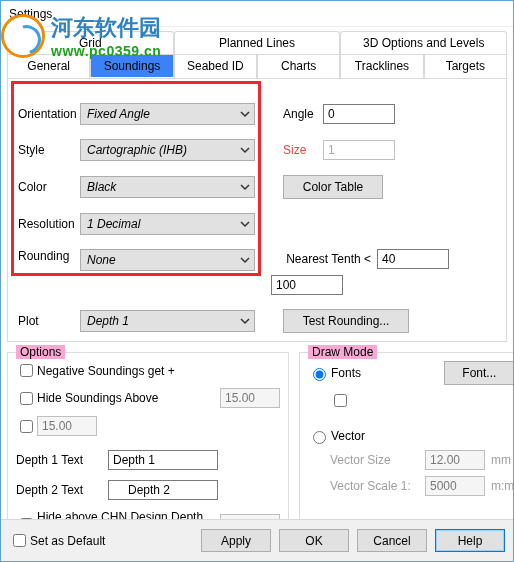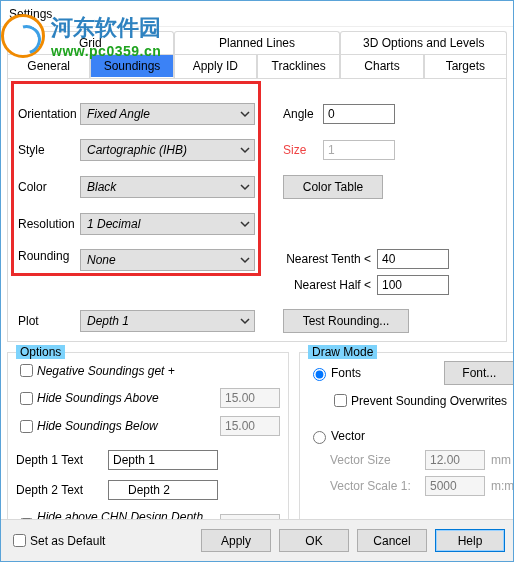--- a/index.html
+++ b/index.html
@@ -28,26 +28,26 @@
   .inp { width: 72px; height: 20px; border: 1px solid #7a7a7a; padding: 0 4px; background: #fff; }
   .inp.dis { color: #a9a9a9; border-color: #bfbfbf; }
   .btn { height: 24px; border: 1px solid #adadad; background: #e1e1e1; text-align: center; padding: 0 10px; cursor: pointer; display: inline-flex; align-items: center; justify-content: center; }
   .btn.wide { width: 126px; }
   .nrst { display: flex; flex-direction: column; gap: 6px; margin-left: 16px; }
   .nrst .nr { display: flex; align-items: center; }
   .nrst .nlab { width: 100px; text-align: right; margin-right: 6px; }
   .redbox { border: 3px solid #ea2a2a; position: absolute; left: 10px; top: 80px; width: 250px; height: 195px; pointer-events: none; z-index: 10; }
   .panels { display: flex; gap: 10px; margin: 10px 6px 0 6px; }
   .fieldset { border: 1px solid #dcdcdc; padding: 8px; position: relative; }
-  .fieldset .legend { position: absolute; top: -8px; left: 8px; background: #7dd3fc; padding: 0 4px; }
+  .fieldset .legend { position: absolute; top: -8px; left: 8px; background: #f9a8d4; padding: 0 4px; }
   .opts { flex: 0 0 282px; }
   .draw { flex: 1; }
   .chk { display: flex; align-items: center; margin-bottom: 8px; }
   .chk input[type="checkbox"] { margin-right: 4px; }
-  .chk .txtlab { flex: 1; font-style: italic; }
+  .chk .txtlab { flex: 1; }
   .sm-inp { width: 60px; height: 20px; border: 1px solid #bfbfbf; background: #f5f5f5; padding: 0 4px; color: #777; }
   .sm-inp.w { background: #fff; color: #000; border-color: #7a7a7a; }
   .drow { display: flex; align-items: center; margin-bottom: 10px; gap: 12px; }
   .dlab { width: 80px; }
   .radio { display: flex; align-items: center; margin-bottom: 6px; }
   .radio input { margin-right: 5px; }
   .vec-row { display: flex; align-items: center; margin: 6px 0 0 22px; }
   .vec-row .vlab { width: 95px; color: #a0a0a0; }
   .vec-row .unit { margin-left: 6px; color: #a0a0a0; }
   .footer { position: absolute; bottom: 0; left: 0; right: 0; height: 42px; background: #f0f0f0; border-top: 1px solid #d9d9d9; display: flex; align-items: center; padding: 0 8px; }
@@ -73,23 +73,23 @@
 
 <div class="tabs">
   <div class="tab-row top">
     <div class="tab">Grid</div>
     <div class="tab">Planned Lines</div>
     <div class="tab">3D Options and Levels</div>
   </div>
   <div class="tab-row bottom">
     <div class="tab">General</div>
     <div class="tab active">Soundings</div>
-    <div class="tab">Apply ID</div>
+    <div class="tab">Seabed ID</div>
+    <div class="tab">Charts</div>
     <div class="tab">Tracklines</div>
-    <div class="tab">Charts</div>
     <div class="tab">Targets</div>
   </div>
 </div>
 
 <div class="body">
   <div class="redbox"></div>
 
   <div class="row">
     <div class="lab">Orientation</div>
     <div class="select">
@@ -145,21 +145,20 @@
       <svg class="chev" viewBox="0 0 10 10">
           <path d="M1 3l4 4 4-4" stroke="#333" fill="none" stroke-width="1.5"></path>
         </svg>
     </div>
     <div class="nrst">
       <div class="nr">
         <span class="nlab">Nearest Tenth &lt;</span>
         <input class="inp" value="40" style="">
       </div>
       <div class="nr">
-        <span class="nlab">Nearest Half &lt;</span>
         <input class="inp" value="100" style="">
       </div>
     </div>
   </div>
 
   <div class="row" style="margin-bottom:0">
     <div class="lab">Plot</div>
     <div class="select">
       <span>Depth 1</span>
       <svg class="chev" viewBox="0 0 10 10">
@@ -178,21 +177,20 @@
       <input type="checkbox" style="">
       <span class="txtlab">Negative Soundings get +</span>
     </div>
     <div class="chk">
       <input type="checkbox" style="">
       <span class="txtlab">Hide Soundings Above</span>
       <input class="sm-inp" value="15.00" style="">
     </div>
     <div class="chk">
       <input type="checkbox" style="">
-      <span class="txtlab">Hide Soundings Below</span>
       <input class="sm-inp" value="15.00" style="">
     </div>
     <div style="height:6px"></div>
     <div class="drow">
       <span class="dlab">Depth 1 Text</span>
       <input class="sm-inp w" style="width: 110px;" value="Depth 1">
     </div>
     <div class="drow">
       <span class="dlab">Depth 2 Text</span>
       <input class="sm-inp w" style="width: 110px; padding-left: 19px;" value="Depth 2">
@@ -206,21 +204,20 @@
 
   <div class="fieldset draw">
     <span class="legend">Draw Mode</span>
     <div class="radio">
       <input type="radio" name="dm" checked="" style="">
       <span style="flex:1">Fonts</span>
       <div class="btn" style="width:70px">Font...</div>
     </div>
     <div class="chk" style="margin-left:22px">
       <input type="checkbox" style="">
-      <span>Prevent Sounding Overwrites</span>
     </div>
     <div style="height:10px"></div>
     <div class="radio">
       <input type="radio" name="dm" style="">
       <span>Vector</span>
     </div>
     <div class="vec-row">
       <span class="vlab">Vector Size</span>
       <input class="sm-inp" value="12.00" style="">
       <span class="unit">mm</span>

